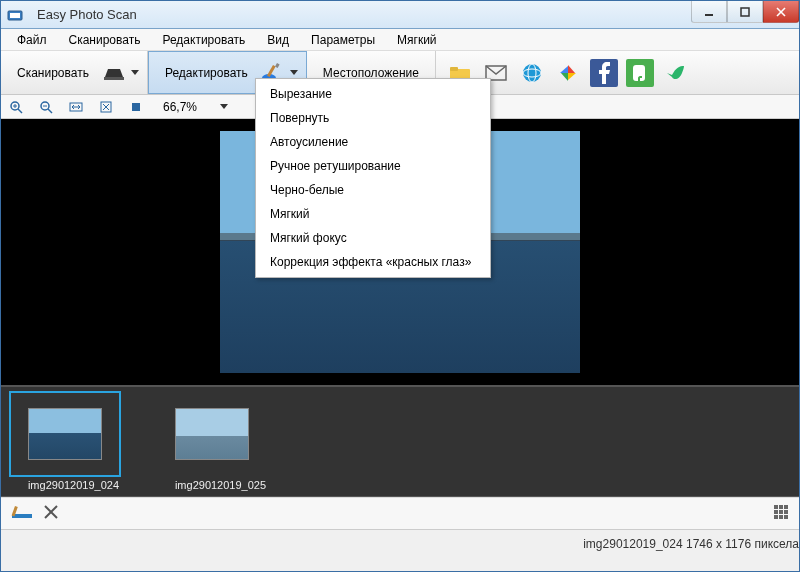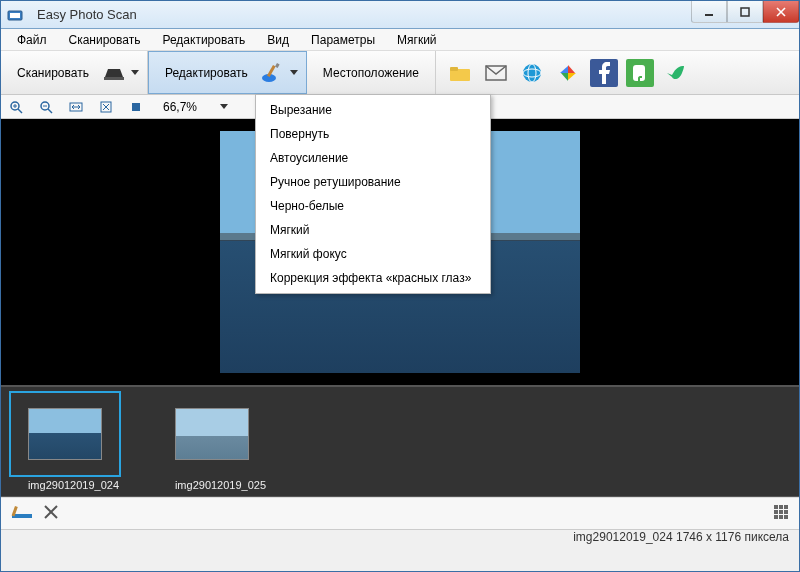--- a/index.html
+++ b/index.html
@@ -35,38 +35,38 @@
   .zoombar .zvalue { padding: 0 6px; }
 
   
   .preview { height: 266px; background: #000; display:flex; align-items:center; justify-content:center; position:relative; overflow:hidden; }
   .photo { width: 360px; height: 242px; background: linear-gradient(#7ab6dd 0%, #7ab6dd 45%, #274f72 45%, #1e3f5f 100%); position:relative; overflow:hidden; }
   .photo .skyline { position:absolute; top:42%; left:0; right:0; height: 8px; background: rgba(60,60,60,0.5); }
   .photo .boat { position:absolute; top:48%; left:20%; width:80px; height:20px; background:#e8e8e8; border-radius:2px 10px 2px 2px; }
   .photo .boat::after { content:""; position:absolute; top:-12px; left:10px; width:40px; height:12px; background:#ddd; }
 
   
-  .dropdown-menu { position:absolute; left:255px; top:94px; width:236px; background:#fff; border:1px solid #b9b9b9; box-shadow: 2px 2px 4px rgba(0,0,0,0.25); z-index:100; padding: 3px 0; }
+  .dropdown-menu { position:absolute; left:255px; top:78px; width:236px; background:#fff; border:1px solid #b9b9b9; box-shadow: 2px 2px 4px rgba(0,0,0,0.25); z-index:100; padding: 3px 0; }
   .dropdown-menu .dm-item { padding: 5px 14px; cursor:default; font-size:12px; }
 
   
   .thumbstrip { height: 112px; background: #333; display:flex; align-items:center; padding: 0 10px; gap: 22px; border-top:2px solid #555; border-bottom:1px solid #555;}
   .thumb { width: 125px; text-align:center; }
   .thumb-img-wrap { width:108px; height:82px; background:#333; display:flex; align-items:center; justify-content:center; }
   .thumb.selected .thumb-img-wrap { outline: 2px solid #2aa4e0; }
   .thumb-img { width: 74px; height: 52px; background: linear-gradient(#8cbfe0 0%, #8cbfe0 48%, #2a5275 48%, #234766 100%); position:relative; border:1px solid #888; }
   .thumb-img.variant2 { background: linear-gradient(#a8cde5 0%, #a8cde5 55%, #6a8aa0 55%, #5d7e94 100%); }
   .thumb-label { color:#eee; font-size:11px; margin-top:4px; white-space:nowrap; overflow:hidden; text-overflow:ellipsis; }
 
   
   .bottombar { height: 32px; background:#f7f7f7; display:flex; align-items:center; padding:0 10px; gap:10px; border-top:1px solid #ddd; }
   .bottombar .right { margin-left:auto; }
 
   
-  .statusbar { height: 22px; background:#f0f0f0; border-top:1px solid #ccc; display:flex; align-items:flex-start; justify-content:flex-end; padding:0 10px; font-size:12px; color:#333; }
+  .statusbar { height: 22px; background:#f0f0f0; border-top:1px solid #ccc; display:flex; align-items:flex-end; justify-content:flex-end; padding:0 0; font-size:12px; color:#333; }
 </style>
 </head>
 <body>
 
 <div class="titlebar">
   <span class="app-icon">
     <svg width="16" height="16">
         <rect x="1" y="4" width="14" height="9" rx="1" fill="#3a7ec2" stroke="#2a5a8c"></rect>
         <rect x="3" y="6" width="10" height="5" fill="#fff"></rect>
       </svg>

